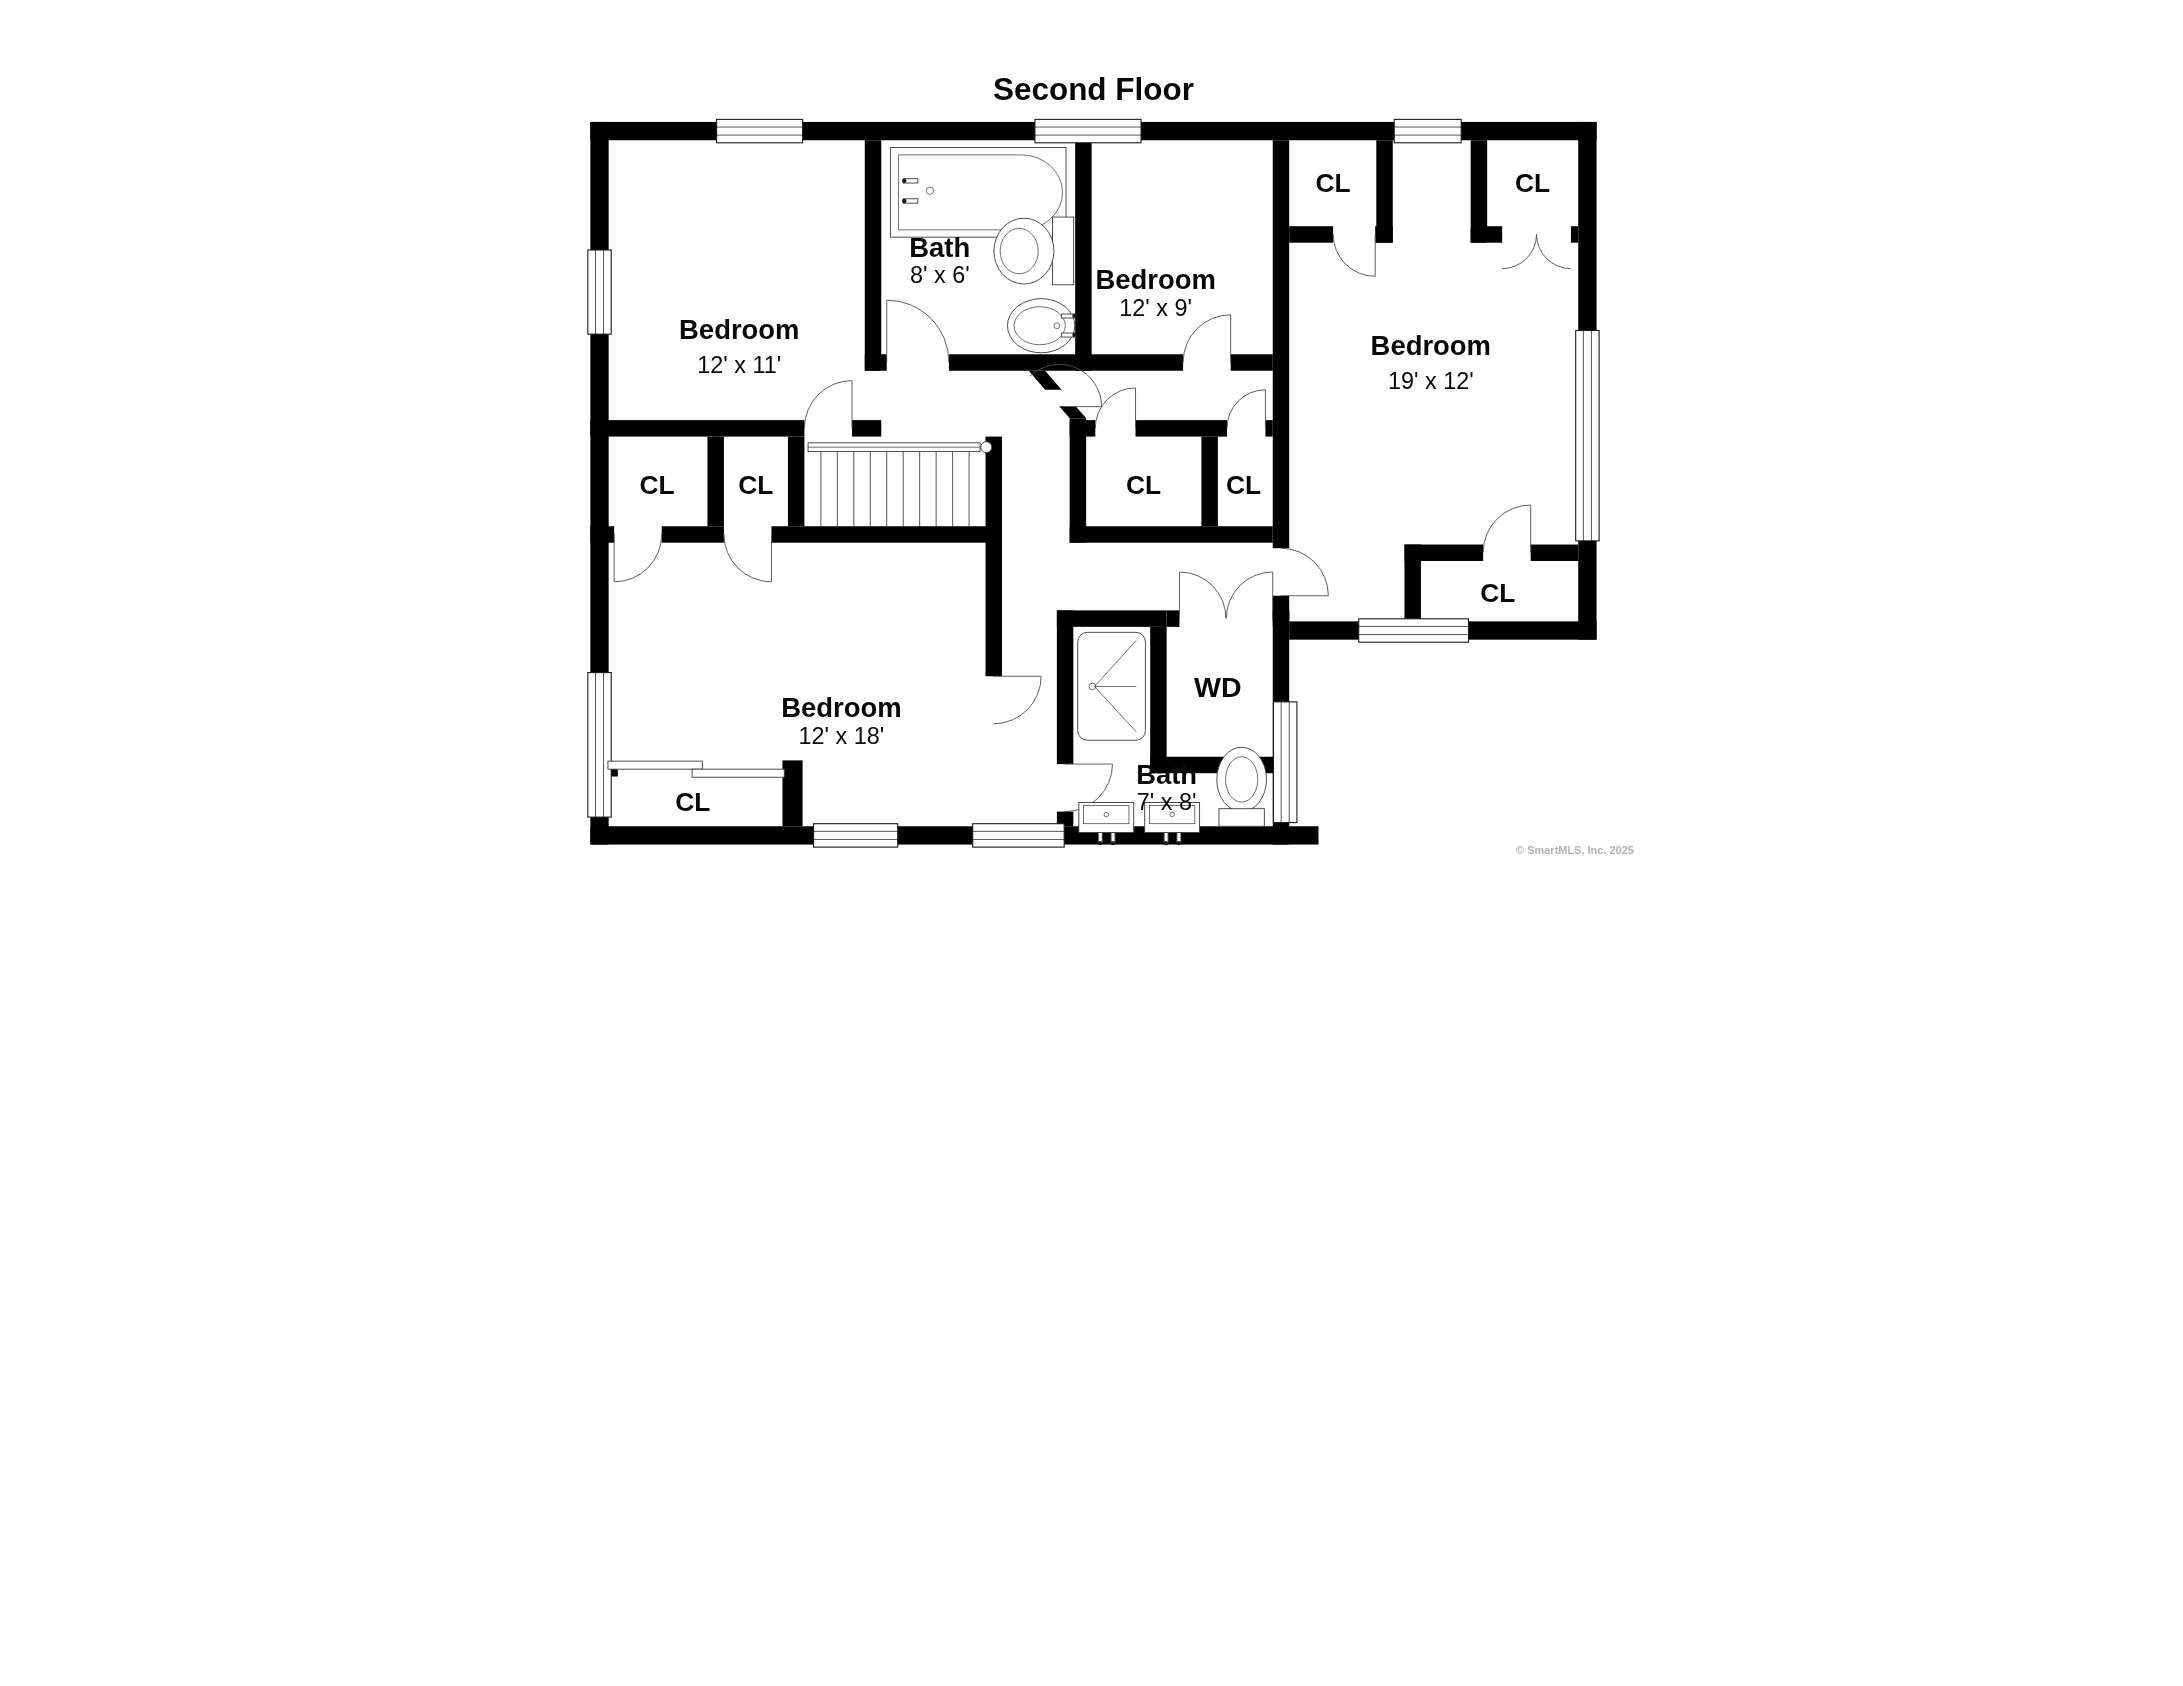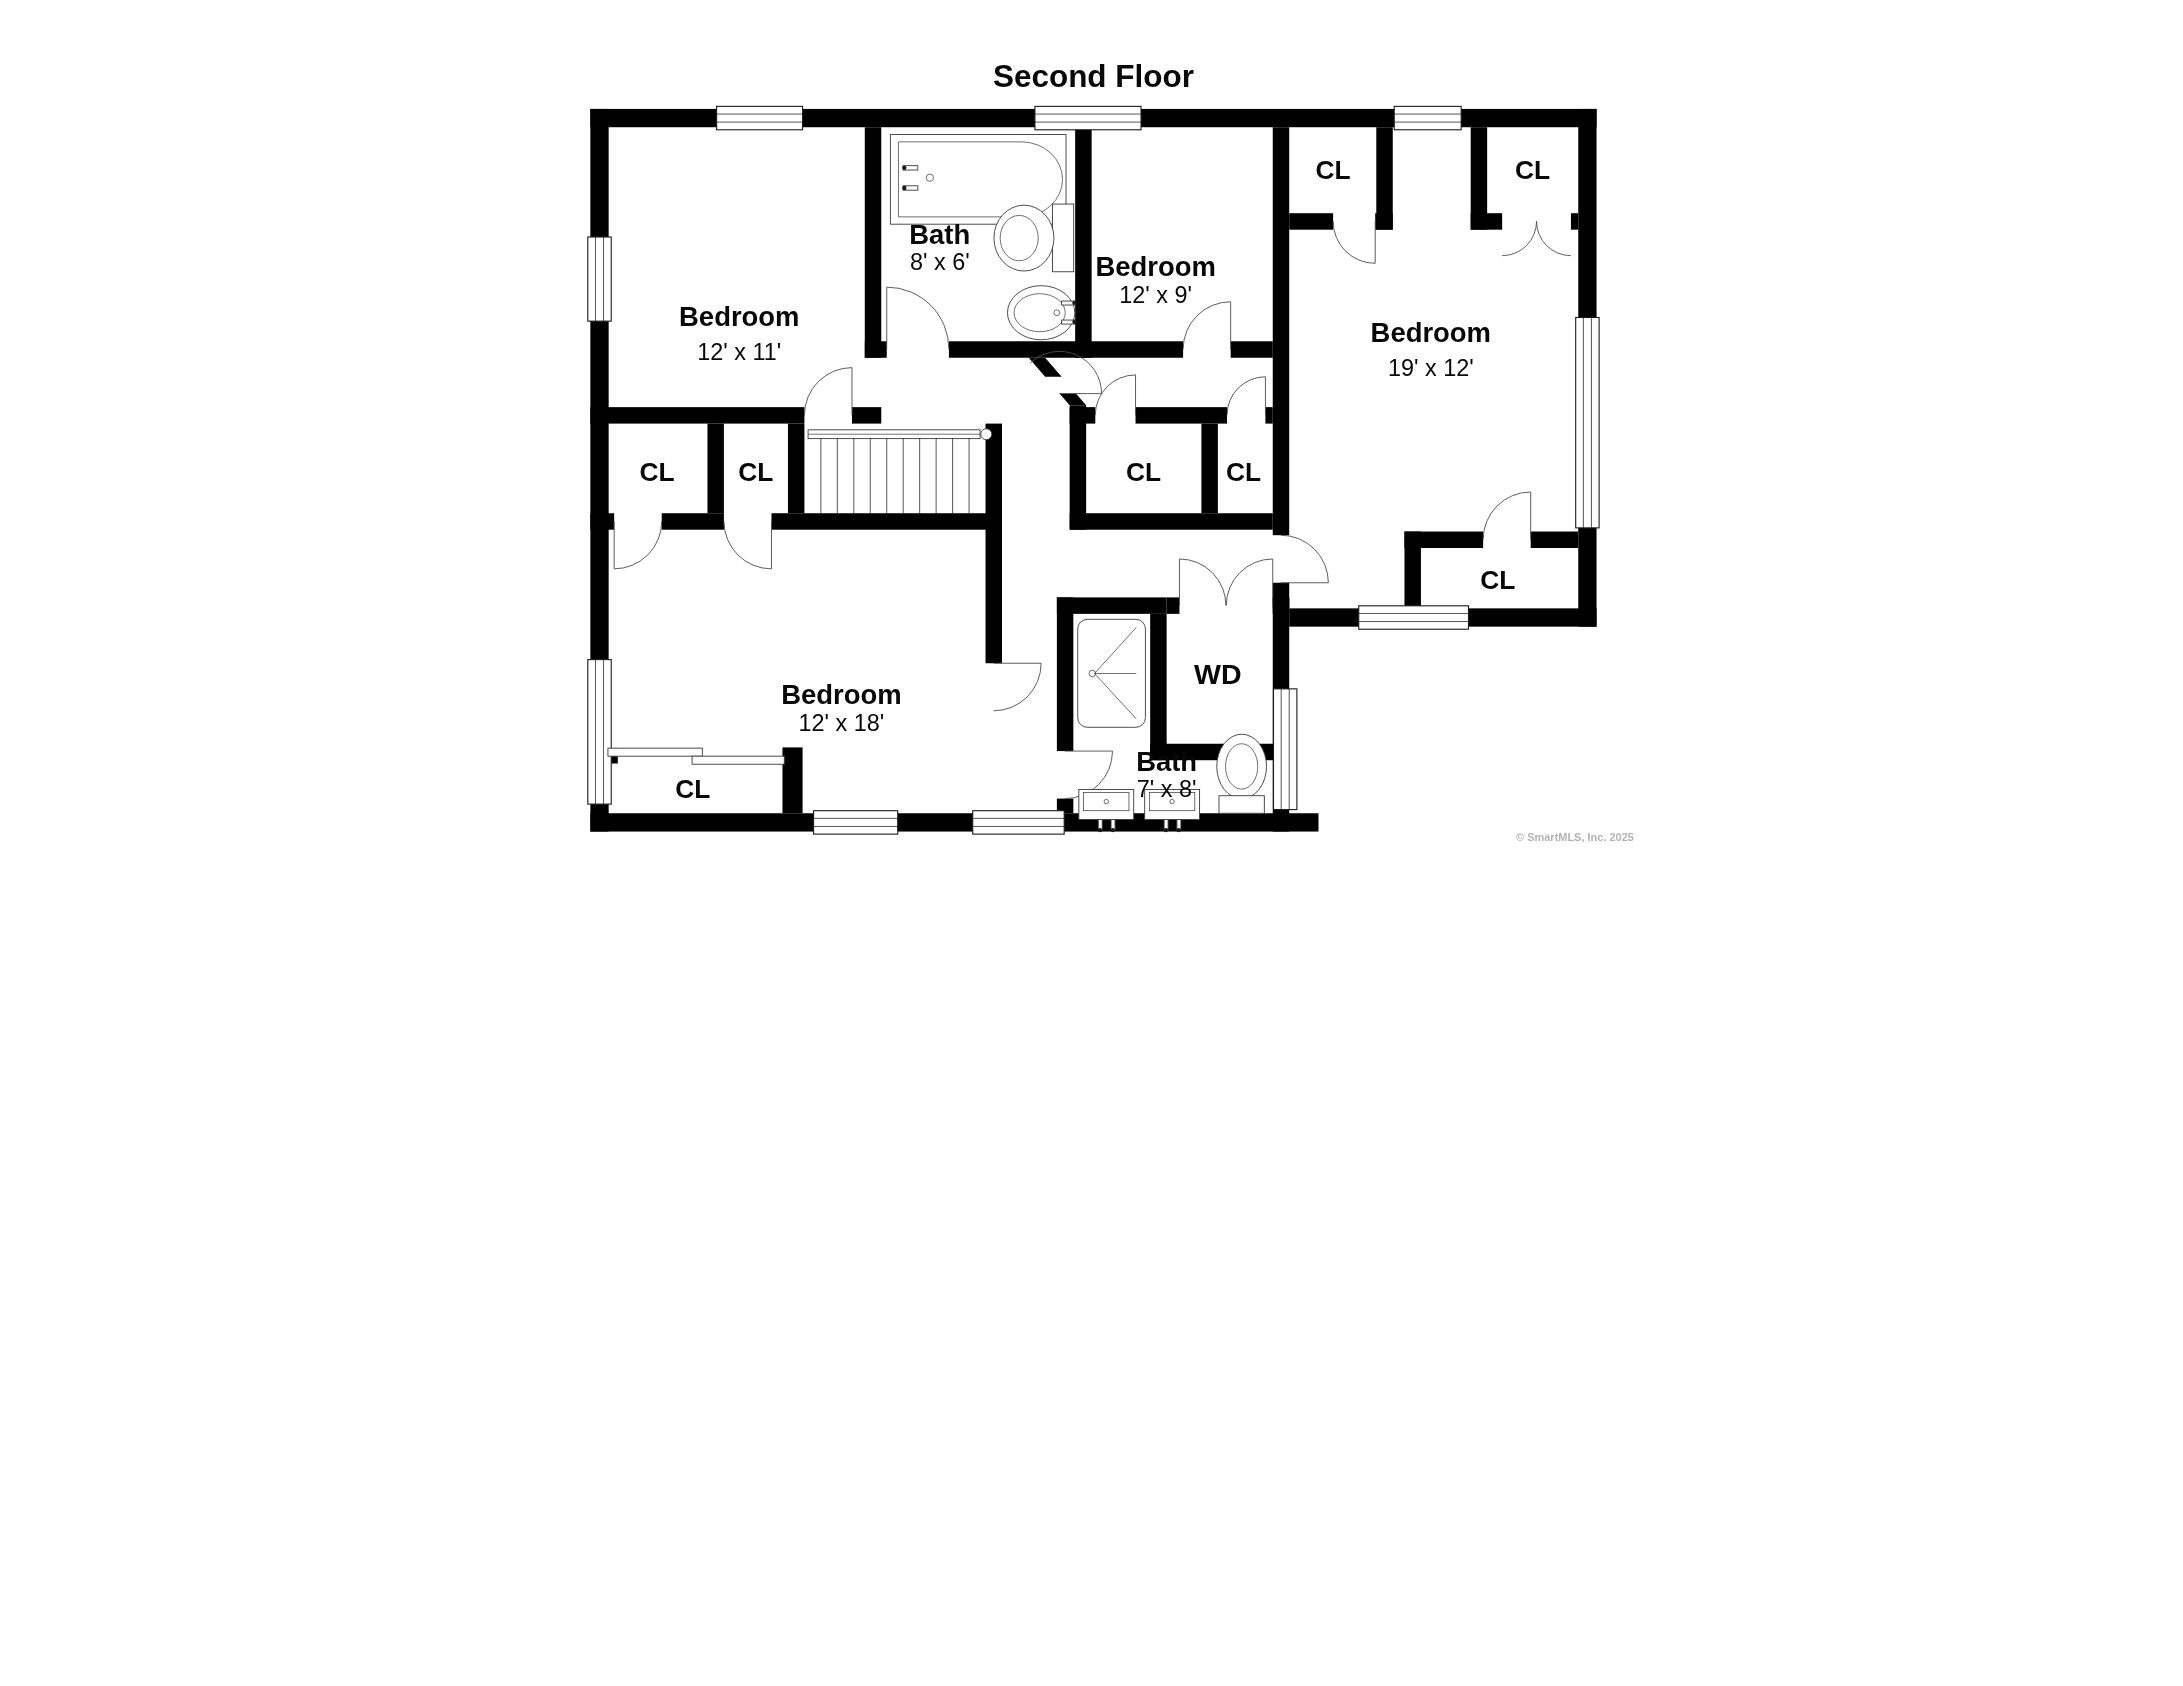--- a/index.html
+++ b/index.html
@@ -4,21 +4,21 @@
 <style>
   html, body {
     margin: 0;
     padding: 0;
     background: #ffffff;
     font-family: "Liberation Sans", sans-serif;
   }
   .page {
     width: 1092px;
     height: 843px;
-    margin: 1px auto;
+    margin: 14px auto;
     background: #ffffff;
     position: relative;
   }
   svg { display: block; }
   .wall { fill: #000000; }
   .win-frame { fill: #ffffff; stroke: #1a1a1a; stroke-width: 3; }
   .win-line { stroke: #1a1a1a; stroke-width: 2; fill: none; }
   .door { stroke: #4f4f4f; stroke-width: 2.5; fill: none; }
   .fix { stroke: #3d3d3d; stroke-width: 2.5; fill: #ffffff; }
   .fix-line { stroke: #3d3d3d; stroke-width: 2; fill: none; }

